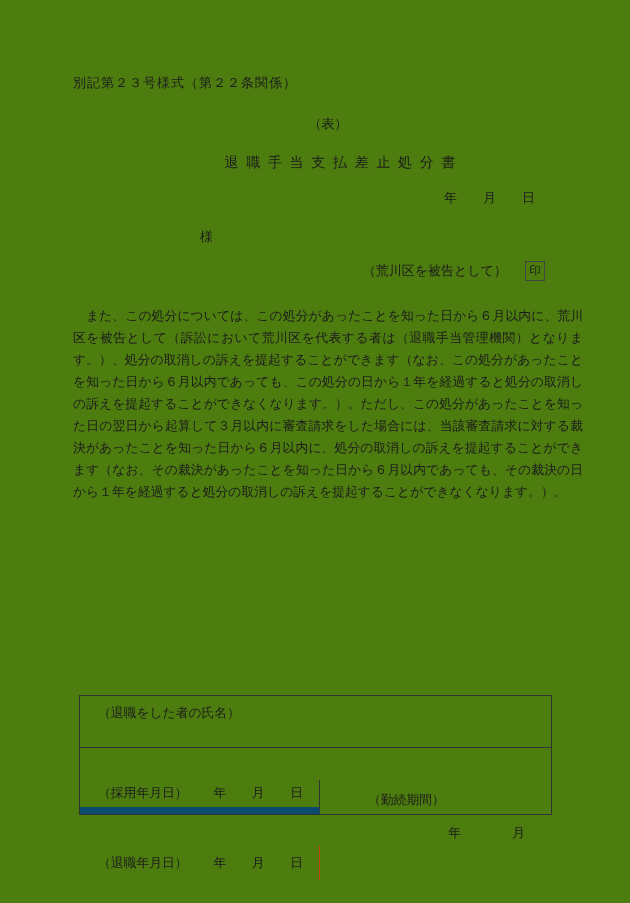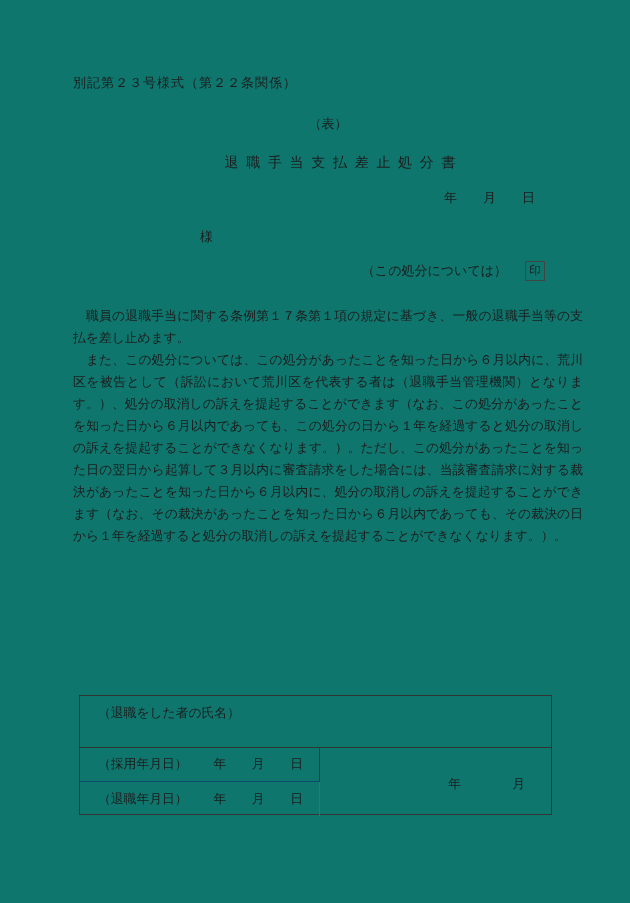--- a/index.html
+++ b/index.html
@@ -1,19 +1,19 @@
 <!DOCTYPE html>
 <html lang="ja"><head>
 <meta charset="utf-8">
 <style>
   html,body{margin:0;padding:0;background:#e8e8e8;}
   .page{
     position:relative;
     width:630px;height:903px;
-    background:#0f766e;
+    background:#4d7c0f;
     font-family:Liberation Serif, serif;
     color:#1c1c1c;
     overflow:hidden;
   }
   .form-label{
     position:absolute;left:73px;top:74px;
     font-size:13px;letter-spacing:1px;
   }
   .side-label{
     position:absolute;left:73px;top:115px;width:510px;
@@ -52,30 +52,31 @@
   }
   .body-text p{margin:0;}
   .bottom-table{
     position:absolute;left:79px;top:695px;width:473px;height:120px;
     display:grid;
     grid-template-columns:240px 1fr;
     grid-template-rows:52px 34px 34px;
     border:1px solid #333;
     box-sizing:border-box;
     font-size:12.8px;
+    gap:32px;
   }
   .cell{box-sizing:border-box;}
   .cell-name{
     grid-column:1 / 3;grid-row:1;
     border-bottom:1px solid #333;
     padding:9px 0 0 18px;
   }
   .cell-hire{
     grid-column:1;grid-row:2;
-    border-right:1px solid #333;border-bottom:1px solid #0c4a6e;
+    border-right:1px solid #333;border-bottom:7px solid #0c4a6e;
     display:flex;align-items:center;justify-content:space-between;
     padding:0 16px 0 18px;
   }
   .cell-retire{
     grid-column:1;grid-row:3;
     border-right:1px solid #c2410c;
     display:flex;align-items:center;justify-content:space-between;
     padding:0 16px 0 18px;
   }
   .cell-service{
@@ -96,43 +97,43 @@
 
   <div class="side-label">（表）</div>
 
   <div class="doc-title">退職手当支払差止処分書</div>
 
   <div class="date-line">年　　月　　日</div>
 
   <div class="addressee">様</div>
 
   <div class="issuer-row">
-    <span>（この処分については）</span>
+    <span>（荒川区を被告として）</span>
     <span class="seal-box">
       <span>印</span>
     </span>
   </div>
 
   <div class="body-text">
-    <p>　職員の退職手当に関する条例第１７条第１項の規定に基づき、一般の退職手当等の支払を差し止めます。</p>
     <p>　また、この処分については、この処分があったことを知った日から６月以内に、荒川区を被告として（訴訟において荒川区を代表する者は（退職手当管理機関）となります。）、処分の取消しの訴えを提起することができます（なお、この処分があったことを知った日から６月以内であっても、この処分の日から１年を経過すると処分の取消しの訴えを提起することができなくなります。）。ただし、この処分があったことを知った日の翌日から起算して３月以内に審査請求をした場合には、当該審査請求に対する裁決があったことを知った日から６月以内に、処分の取消しの訴えを提起することができます（なお、その裁決があったことを知った日から６月以内であっても、その裁決の日から１年を経過すると処分の取消しの訴えを提起することができなくなります。）。</p>
   </div>
 
   <div class="bottom-table">
 
     <div class="cell cell-name">
       <span>（退職をした者の氏名）</span>
     </div>
 
     <div class="cell cell-hire">
       <span>（採用年月日）</span>
       <span>年　　月　　日</span>
     </div>
 
     <div class="cell cell-service">
+      <div>（勤続期間）</div>
       <div class="service-value">年　　　　月</div>
     </div>
 
     <div class="cell cell-retire">
       <span>（退職年月日）</span>
       <span>年　　月　　日</span>
     </div>
 
   </div>
 

